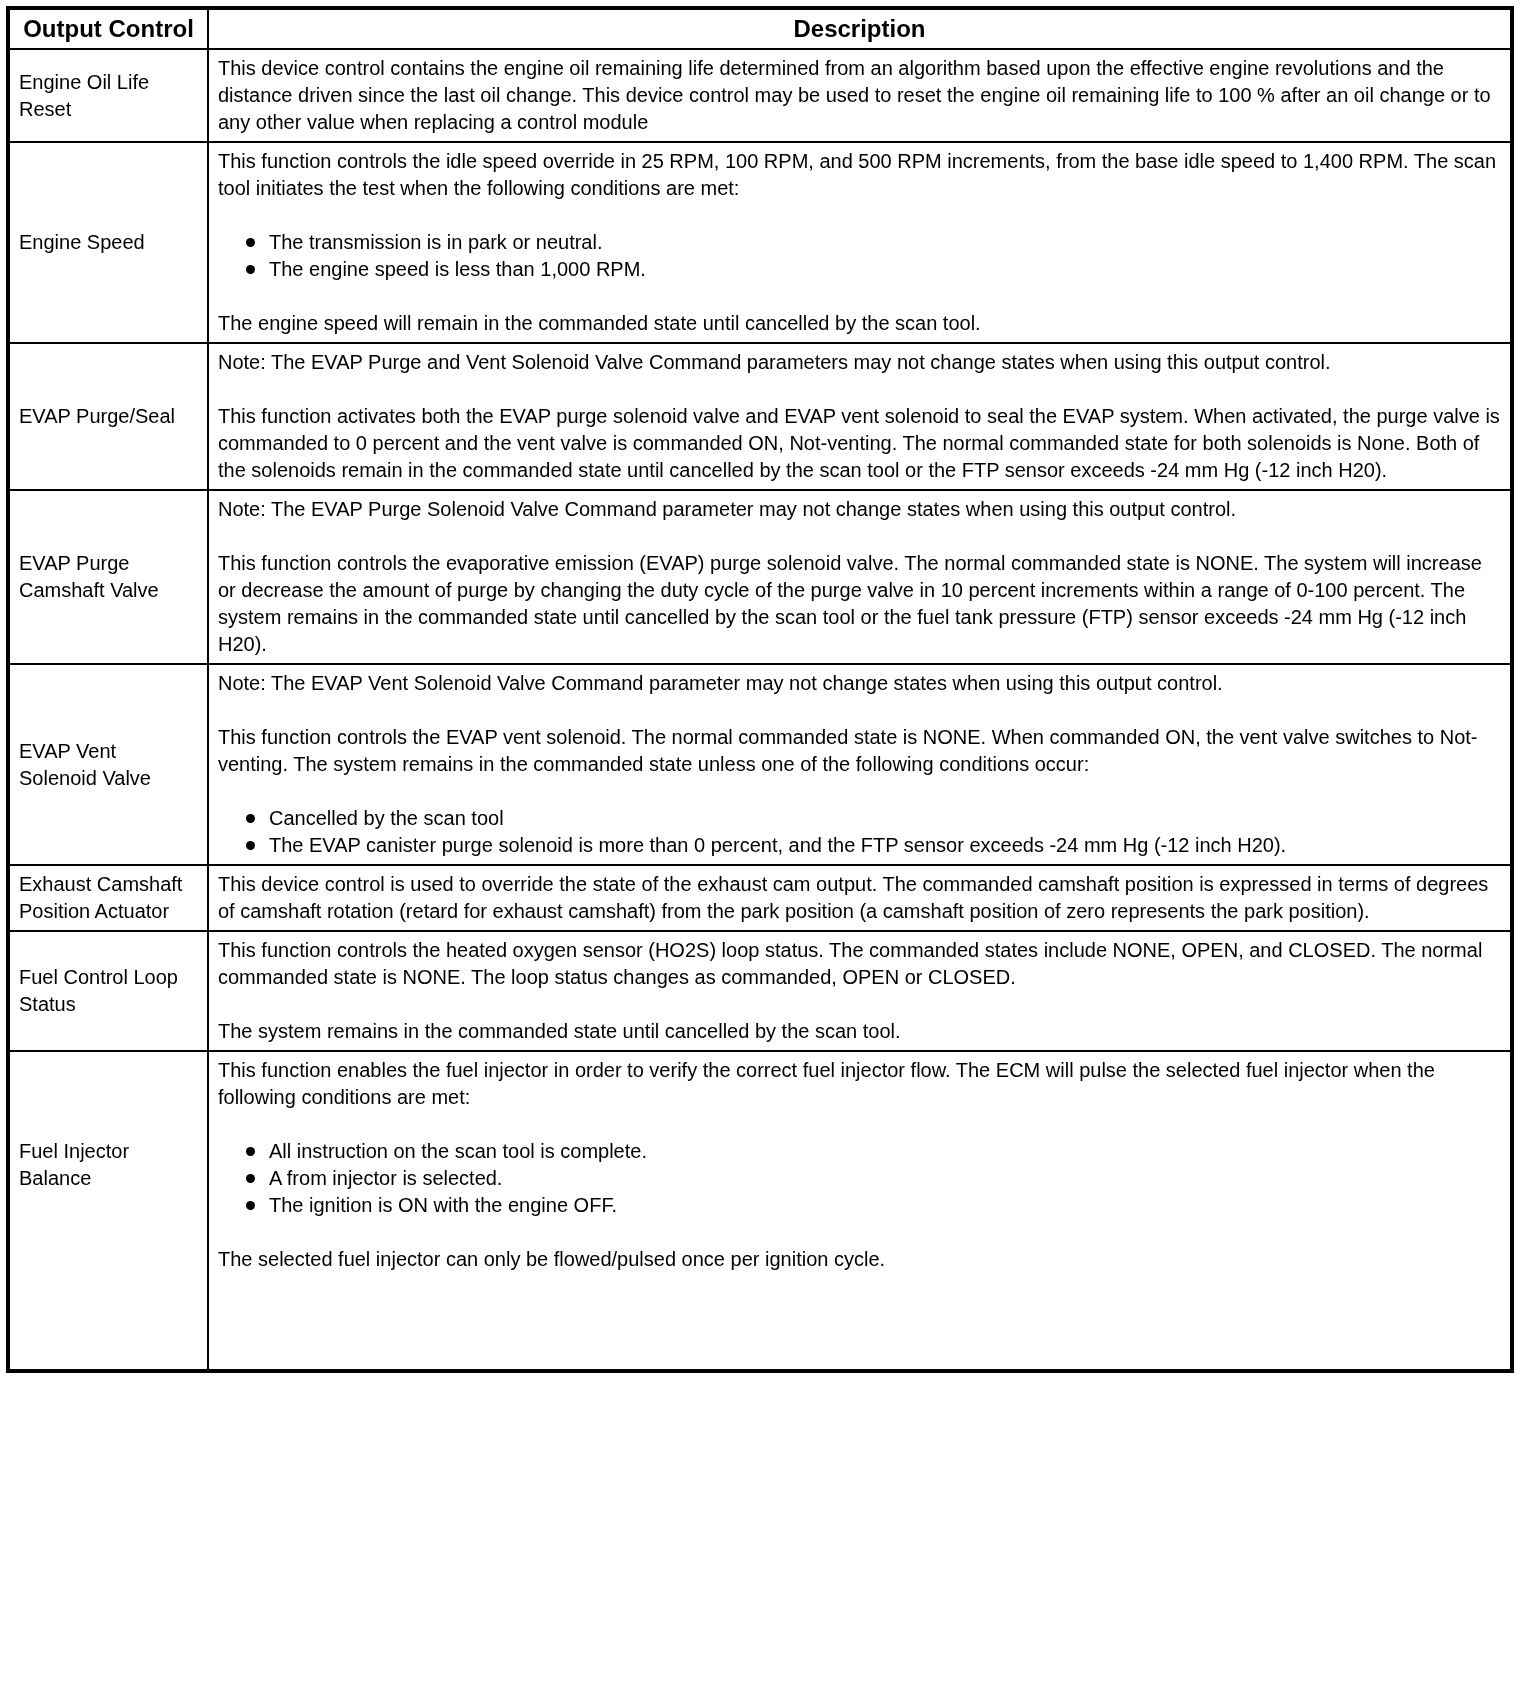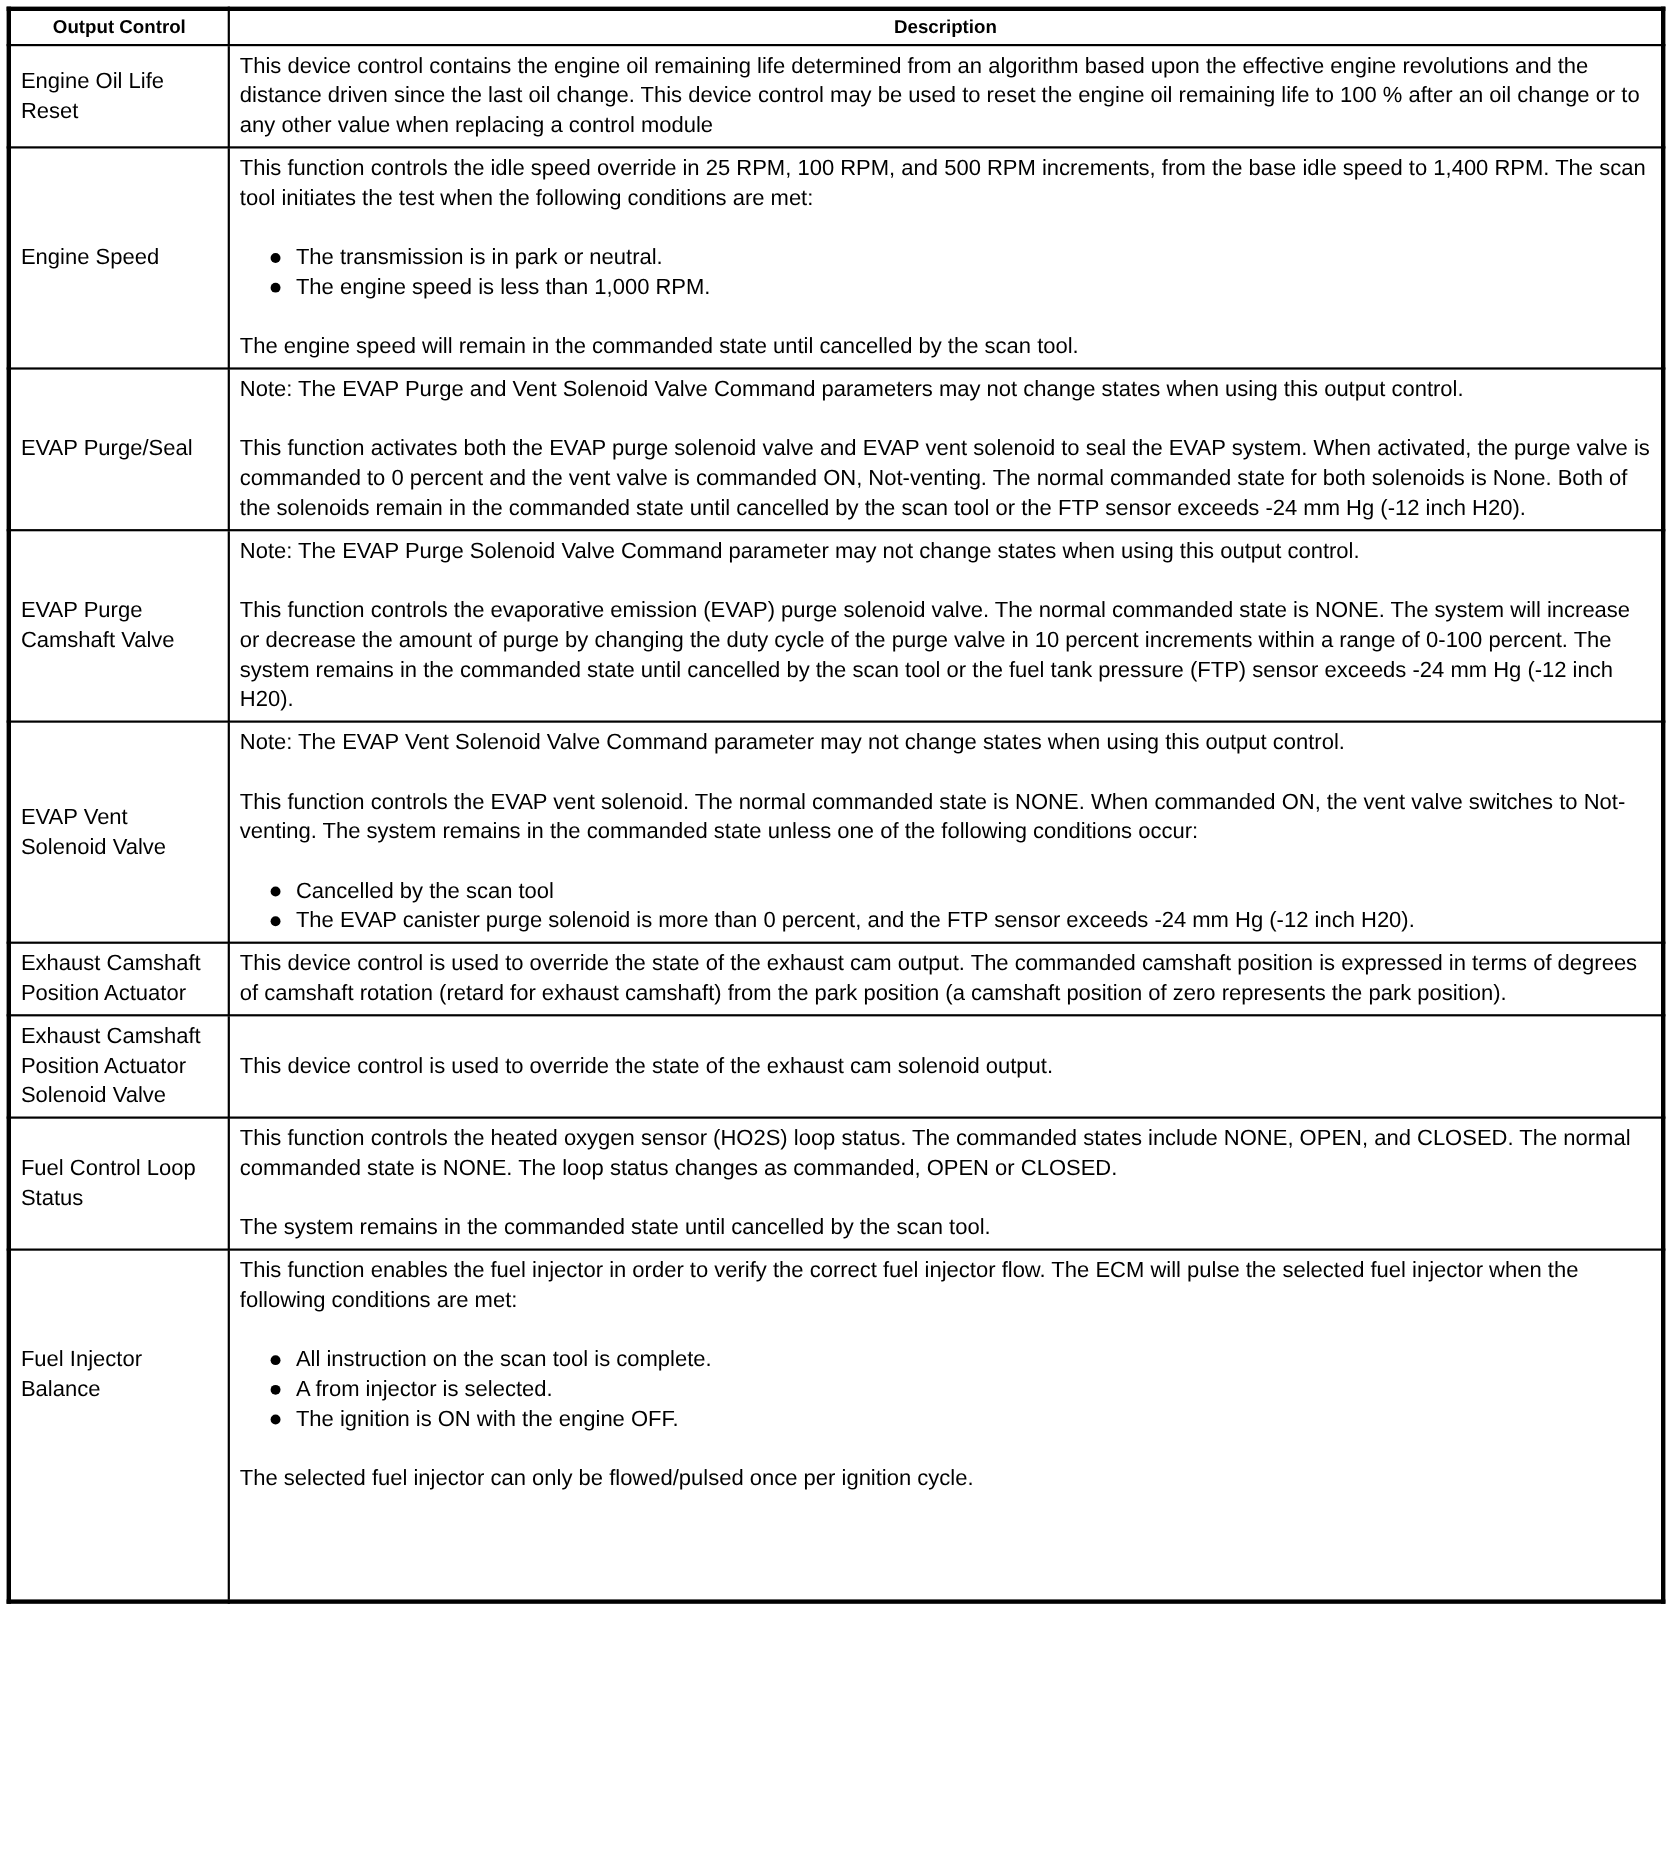--- a/index.html
+++ b/index.html
@@ -19,21 +19,21 @@
     border-collapse: collapse;
     table-layout: fixed;
     border: 4px solid #000000;
   }
   col.col-control { width: 200px; }
   th, td {
     border: 2px solid #000000;
     vertical-align: middle;
   }
   th {
-    font-size: 17px;
+    font-size: 24px;
     font-weight: bold;
     text-align: center;
     padding: 5px 6px;
   }
   td {
     font-size: 20px;
     line-height: 27px;
     padding: 5px 9px;
   }
   td.control-cell {
@@ -126,26 +126,20 @@
           </ul>
         </td>
       </tr>
       <tr>
         <td class="control-cell">Exhaust Camshaft Position Actuator</td>
         <td class="description-cell">
           <p>This device control is used to override the state of the exhaust cam output. The commanded camshaft position is expressed in terms of degrees of camshaft rotation (retard for exhaust camshaft) from the park position (a camshaft position of zero represents the park position).</p>
         </td>
       </tr>
       <tr>
-        <td class="control-cell">Exhaust Camshaft Position Actuator Solenoid Valve</td>
-        <td class="description-cell">
-          <p>This device control is used to override the state of the exhaust cam solenoid output.</p>
-        </td>
-      </tr>
-      <tr>
         <td class="control-cell">Fuel Control Loop Status</td>
         <td class="description-cell">
           <p>This function controls the heated oxygen sensor (HO2S) loop status. The commanded states include NONE, OPEN, and CLOSED. The normal commanded state is NONE. The loop status changes as commanded, OPEN or CLOSED.</p>
           <p>The system remains in the commanded state until cancelled by the scan tool.</p>
         </td>
       </tr>
       <tr>
         <td class="control-cell">Fuel Injector Balance</td>
         <td class="description-cell">
           <p>This function enables the fuel injector in order to verify the correct fuel injector flow. The ECM will pulse the selected fuel injector when the following conditions are met:</p>

